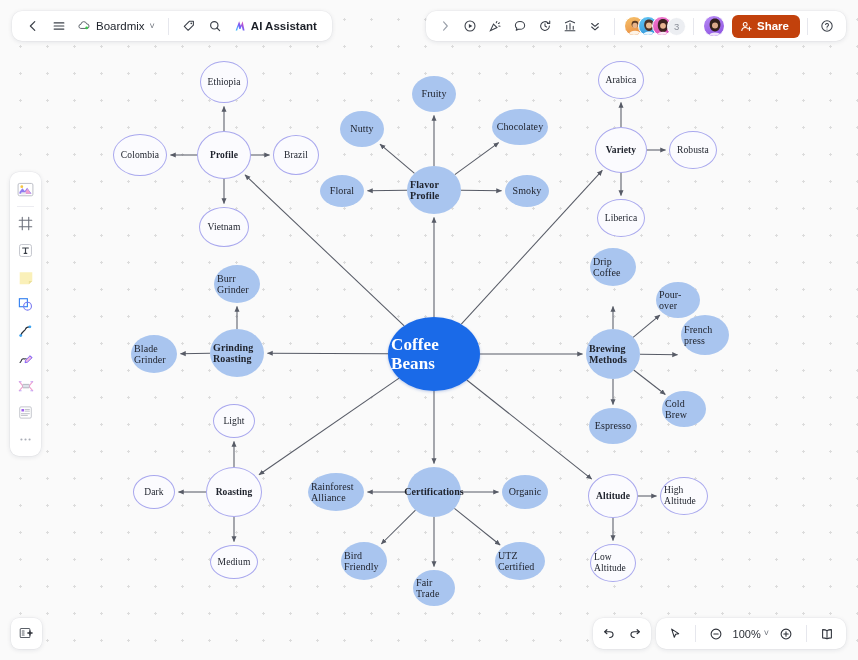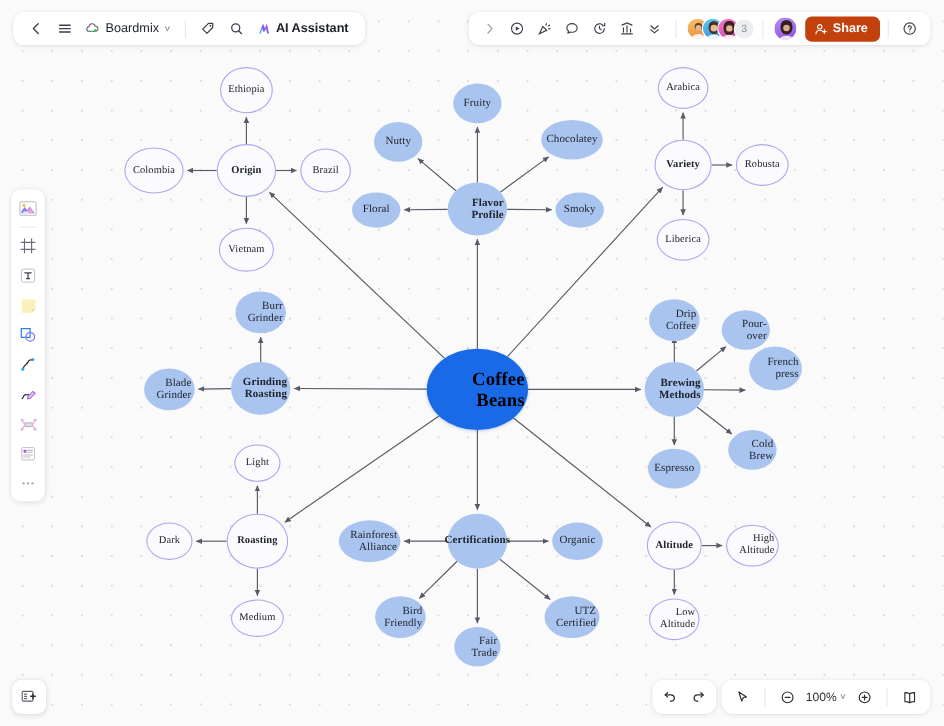--- a/index.html
+++ b/index.html
@@ -17,33 +17,33 @@
     background-color: #fafafa;
     background-image: radial-gradient(circle, #dcdcdc 1px, rgba(0,0,0,0) 1.2px);
     background-size: 27px 27px;
     background-position: 7px 6px;
   }
   #edges { position:absolute; left:0; top:0; width:858px; height:660px; }
 
   .node {
     position: absolute;
     display: flex; align-items: center; justify-content: center;
-    text-align: right;
+    text-align: left;
     border-radius: 50%;
     font-family: "Liberation Serif", serif;
     color: #20242e;
     line-height: 1.12;
     letter-spacing: .1px;
     user-select: none;
   }
   .node span { display:block; padding: 0 3px; }
 
   .n-root {
     background: #1a6ae8;
-    color: #000000;
+    color: #ffffff;
     font-family: "Liberation Serif", serif;
     font-weight: 700;
     font-size: 17px;
     border: none;
     box-shadow: 0 1px 3px rgba(30,80,190,.28);
   }
   .n-blue { background: #a9c5ef; font-size: 10px; }
   .n-white { background: #fbfbfe; border: 1px solid #a9a8ee; font-size: 9.5px; }
   .n-branch { font-weight: 700; }
 
@@ -176,21 +176,21 @@
           <path d="M466.8,380.0 L591.7,479.1"></path>
           <path d="M638.0,496.0 L656.5,496.0"></path>
           <path d="M613.0,518.0 L613.0,540.5"></path>
         </g>
     </svg>
     <div id="nodes">
         <div class="node n-root" style="left: 388px; top: 317px; width: 92px; height: 74px;">
           <span>Coffee Beans</span>
         </div>
         <div class="node n-white n-branch" style="left: 197px; top: 131px; width: 54px; height: 48px;">
-          <span>Origin</span>
+          <span>Profile</span>
         </div>
         <div class="node n-white" style="left: 200px; top: 61px; width: 48px; height: 42px;">
           <span>Ethiopia</span>
         </div>
         <div class="node n-white" style="left: 113px; top: 134px; width: 54px; height: 42px;">
           <span>Colombia</span>
         </div>
         <div class="node n-white" style="left: 273px; top: 135px; width: 46px; height: 40px;">
           <span>Brazil</span>
         </div>
@@ -223,21 +223,21 @@
         </div>
         <div class="node n-white" style="left: 669px; top: 131px; width: 48px; height: 38px;">
           <span>Robusta</span>
         </div>
         <div class="node n-white" style="left: 597px; top: 199px; width: 48px; height: 38px;">
           <span>Liberica</span>
         </div>
         <div class="node n-blue n-branch" style="left: 586px; top: 329px; width: 54px; height: 50px;">
           <span>Brewing Methods</span>
         </div>
-        <div class="node n-blue" style="left: 590px; top: 272px; width: 46px; height: 38px;">
+        <div class="node n-blue" style="left: 590px; top: 248px; width: 46px; height: 38px;">
           <span>Drip Coffee</span>
         </div>
         <div class="node n-blue" style="left: 656px; top: 282px; width: 44px; height: 36px;">
           <span>Pour-over</span>
         </div>
         <div class="node n-blue" style="left: 681px; top: 315px; width: 48px; height: 40px;">
           <span>French press</span>
         </div>
         <div class="node n-blue" style="left: 662px; top: 391px; width: 44px; height: 36px;">
           <span>Cold Brew</span>

